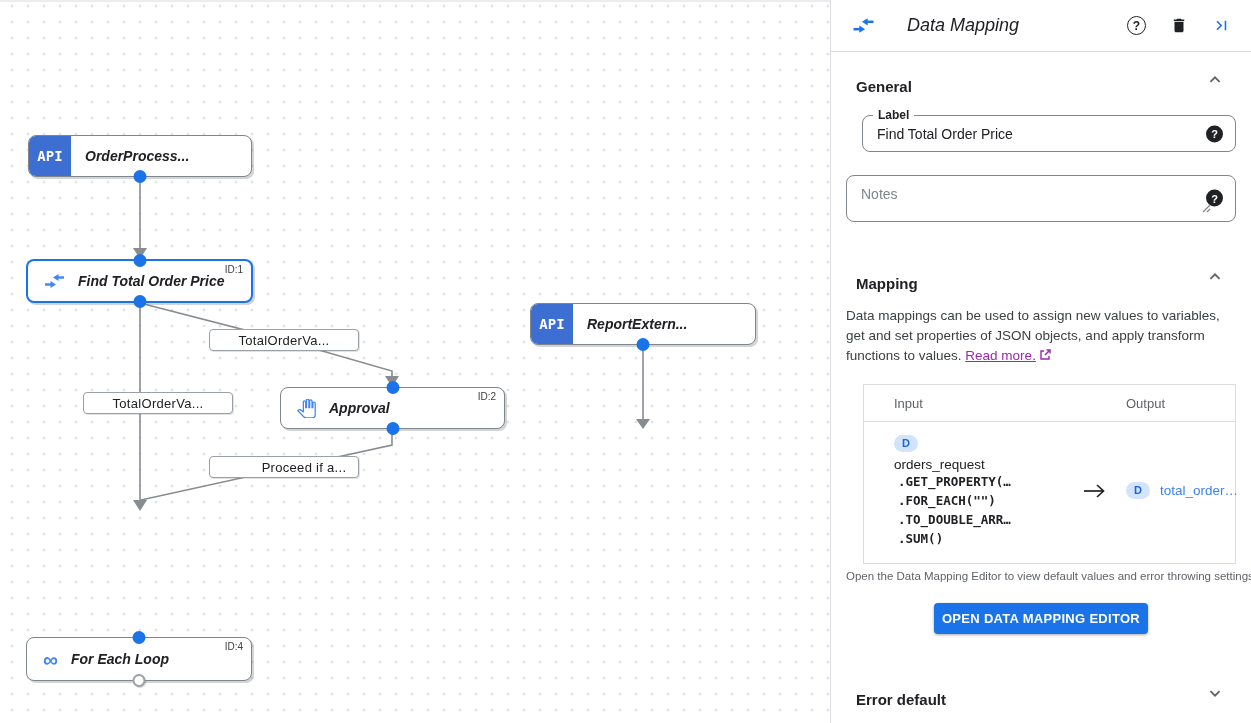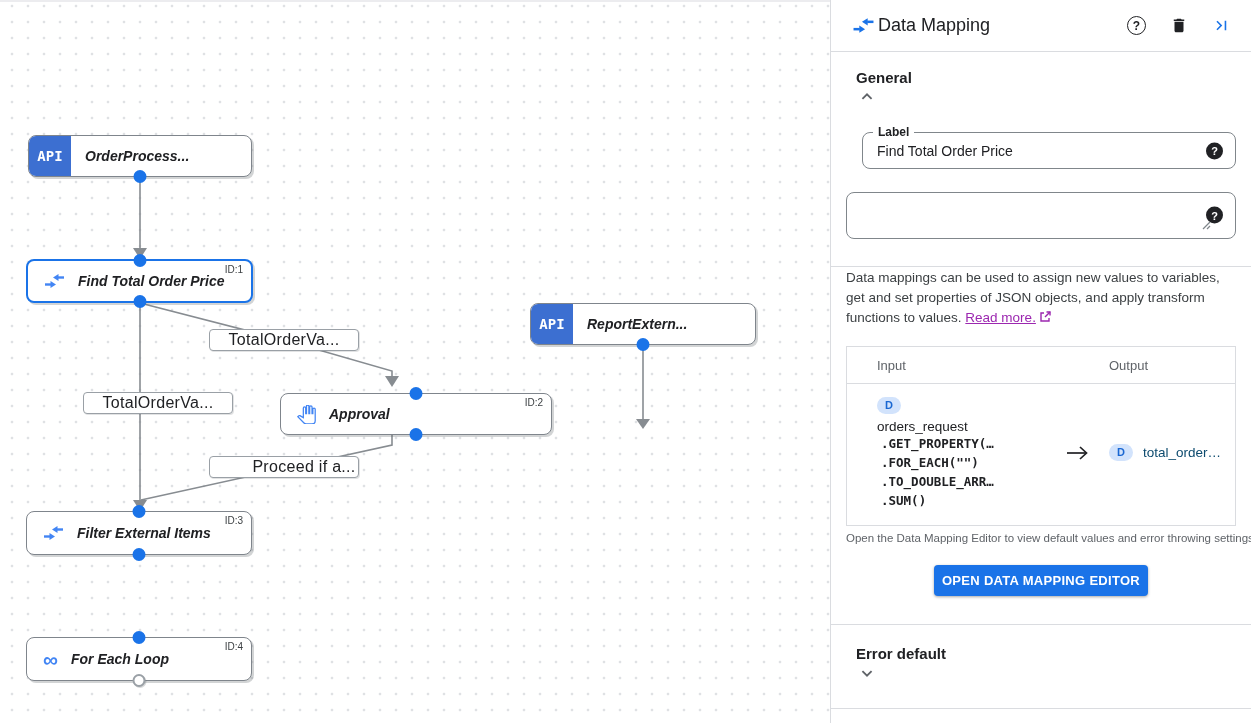--- a/index.html
+++ b/index.html
@@ -9,21 +9,21 @@
   
   .canvas {
     position:relative; width:830px; height:723px; flex:0 0 830px;
     background-image: radial-gradient(circle, #dfe1e4 1.5px, transparent 1.6px);
     background-size:16px 16px; background-position:4px 12px;
     border-top:2px solid #ececef;
   }
   svg.edges { position:absolute; left:0; top:0; z-index:1; }
   .edge-label {
     position:absolute; z-index:2; background:#fff; border:1px solid #9aa0a6; border-radius:4px;
-    font-size:16px; color:#202124; letter-spacing:.3px; display:flex; align-items:center; justify-content:center;
+    font-size:13px; color:#202124; letter-spacing:.3px; display:flex; align-items:center; justify-content:center;
     box-shadow:1px 1px 0 rgba(95,99,104,.18);
   }
   .node {
     position:absolute; z-index:2; background:#fff; border:1px solid #7f858c; border-radius:8px;
     box-shadow:2px 2px 0 rgba(95,99,104,.28); display:flex; align-items:center;
   }
   .node.selected { border:2px solid #1a73e8; }
   .node .nlabel { font-weight:bold; font-size:14px; color:#202124; white-space:nowrap;font-style:italic; }
   .api-badge {
     align-self:stretch; width:42px; flex:0 0 42px; background:#3c6fd1; color:#fff;
@@ -39,26 +39,26 @@
   .inf-glyph { color:#4285f4; font-size:21px; font-weight:bold; line-height:1; }
   .id-tag { position:absolute; top:3px; right:8px; font-size:10px; color:#3c4043; font-weight:normal; }
   .port { position:absolute; width:13px; height:13px; border-radius:50%; background:#1a73e8;
           left:50%; transform:translateX(-50%); z-index:4; }
   .port.top { top:-7px; } .port.bottom { bottom:-7px; }
   .port.hollow { background:#fff; border:2px solid #9aa0a6; box-shadow:1px 1px 0 rgba(95,99,104,.25); }
 
   
   .panel { width:421px; flex:0 0 421px; border-left:1px solid #dadce0; background:#fff; display:flex; flex-direction:column; }
   .panel-header { height:52px; flex:0 0 52px; display:flex; align-items:center; padding:0 20px 0 22px; border-bottom:1px solid #dadce0; }
-  .panel-title { font-size:18px; color:#202124; margin-left:4px; flex:1; }
+  .panel-title { font-size:18px; color:#202124; margin-left:33px; flex:1;font-style:italic; }
   .hdr-icon { margin-left:24px; display:flex; align-items:center; cursor:pointer; }
   .qmark-outline { width:19px; height:19px; border:1.7px solid #202124; border-radius:50%;
     display:flex; align-items:center; justify-content:center; font-size:12px; font-weight:bold; color:#202124; }
   .section { padding:0 15px; }
-  .section-head { display:flex; align-items:flex-start; justify-content:space-between; padding:17px 10px 13px 10px;flex-direction:column; }
+  .section-head { display:flex; align-items:flex-end; justify-content:space-between; padding:17px 10px 13px 10px; }
   .section-title { font-weight:bold; font-size:15px; color:#202124; }
   .divider { height:1px; background:#dadce0; }
 
   .mat-field { position:relative; border:1px solid #80868b; border-radius:8px; height:37px;
     margin:7px 0 0 16px; display:flex; align-items:center; padding:0 42px 0 14px; }
   .mat-field .float-label { position:absolute; top:-8px; left:10px; background:#fff; padding:0 5px;
     font-size:12px; font-weight:bold; color:#202124; }
   .mat-field input { border:none; outline:none; width:100%; font-size:14px; color:#202124; font-family:inherit; background:transparent; }
   .help-dot { position:absolute; right:12px; top:50%; transform:translateY(-50%); width:17px; height:17px;
     border-radius:50%; background:#202124; color:#fff; font-size:11px; font-weight:bold;
@@ -67,34 +67,34 @@
   .notes-field textarea { border:none; outline:none; resize:none; width:calc(100% - 48px); height:100%;
     padding:10px 0 0 14px; font-size:14px; font-family:inherit; color:#202124; background:transparent; }
   .notes-field textarea::placeholder { color:#80868b; }
   .notes-field .help-dot { top:22px; }
   .resize-grip { position:absolute; right:24px; bottom:4px; }
 
   .map-desc { font-size:13.5px; line-height:20px; color:#3c4043; margin:1px 8px 17px 0; }
   .read-more { color:#9c27b0; text-decoration:underline; cursor:pointer;margin-top:25px; }
   .ext-link-icon { display:inline-block; vertical-align:-1px; margin-left:3px; }
 
-  .map-table { border:1px solid #dadce0; }
+  .map-table { border:1px solid #dadce0;margin-left:17px; }
   .map-grid { display:grid; grid-template-columns:200px 62px 1fr; }
   .map-thead { border-bottom:1px solid #dadce0; height:37px; align-items:center; color:#5f6368; font-size:13px; }
   .map-thead .in-h { padding-left:30px; }
   .map-tbody { padding:11px 0 15px 0; }
   .cell-in { padding-left:30px; }
   .pill { display:inline-block; background:#d2e3fc; color:#1967d2; font-size:11px; font-weight:bold;
     border-radius:9px; padding:2px 8px; line-height:13px; }
   .var-name { font-size:13.5px; color:#202124; margin-top:5px; }
   .code-line { font-family:"DejaVu Sans Mono","Liberation Mono",monospace; font-weight:bold;
     font-size:12.5px; color:#202124; line-height:19px; padding-left:4px; white-space:nowrap; }
   .cell-arrow { display:flex; align-items:center; justify-content:center; }
   .cell-out { display:flex; align-items:center; gap:10px; align-self:center; }
-  .out-var { font-size:13.5px; color:#0c4a6e; }
+  .out-var { font-size:13.5px; color:#3b82f6; }
   .map-caption { font-size:11.5px; color:#5f6368; margin-top:6px; white-space:nowrap; }
   .btn-row { text-align:center; margin:21px 0 28px 0; }
   .primary-btn { background:#1a73e8; color:#fff; border:none; border-radius:4px; font-weight:bold;
     font-size:13px; font-family:inherit; letter-spacing:.3px; padding:8px 8px; cursor:pointer;
     box-shadow:0 1px 3px rgba(0,0,0,.35); }
   .err-head { padding:20px 10px 20px 10px; }
 </style>
 </head>
 <body>
 
@@ -142,47 +142,33 @@
       <div class="port top"></div>
       <div class="port bottom"></div>
     </div>
 
     <div class="node" style="left:530px; top:301px; width:226px; height:42px;">
       <div class="api-badge">API</div>
       <div class="nlabel">ReportExtern...</div>
       <div class="port bottom"></div>
     </div>
 
-    <div class="node" style="left:280px; top:385px; width:272px; height:42px;margin-top:6px;">
+    <div class="node" style="left:280px; top:385px; width:225px; height:42px;">
       <span class="id-tag">ID:2</span>
       <span class="node-icon">
         <svg width="19" height="19" viewBox="0 0 24 24">
           <path fill="#ffffff" stroke="#4285f4" stroke-width="1.6" d="M23 5.5V20c0 2.2-1.8 4-4 4h-7.3c-1.08 0-2.1-.43-2.85-1.19L1 14.83s1.26-1.23 1.3-1.25c.22-.19.49-.29.79-.29.22 0 .42.06.6.16.04.01 4.31 2.46 4.31 2.46V4c0-.83.67-1.5 1.5-1.5S11 3.17 11 4v7h1V1.5c0-.83.67-1.5 1.5-1.5S15 .67 15 1.5V11h1V2.5c0-.83.67-1.5 1.5-1.5s1.5.67 1.5 1.5V11h1V5.5c0-.83.67-1.5 1.5-1.5s1.5.67 1.5 1.5z"></path>
         </svg>
       </span>
       <div class="nlabel">Approval</div>
       <div class="port top"></div>
       <div class="port bottom"></div>
     </div>
 
 
-    <div class="node" style="left:26px; top:509px; width:226px; height:44px;">
-      <span class="id-tag">ID:3</span>
-      <span class="node-icon">
-        <svg width="21" height="16" viewBox="0 0 20 16">
-          <line x1="0.5" y1="11.5" x2="6.5" y2="11.5" stroke="#4285f4" stroke-width="2.4"></line>
-          <polygon points="6,8 11.5,11.5 6,15" fill="#4285f4"></polygon>
-          <line x1="19.5" y1="4.5" x2="13.5" y2="4.5" stroke="#4285f4" stroke-width="2.4"></line>
-          <polygon points="14,1 8.5,4.5 14,8" fill="#4285f4"></polygon>
-        </svg>
-      </span>
-      <div class="nlabel">Filter External Items</div>
-      <div class="port top"></div>
-      <div class="port bottom"></div>
-    </div>
 
     <div class="node" style="left:26px; top:635px; width:226px; height:44px;">
       <span class="id-tag">ID:4</span>
       <span class="node-icon">
         <span class="inf-glyph">∞</span>
       </span>
       <div class="nlabel">For Each Loop</div>
       <div class="port top"></div>
       <div class="port bottom hollow"></div>
     </div>
@@ -225,33 +211,42 @@
         </span>
       </div>
 
       <div class="mat-field">
         <span class="float-label">Label</span>
         <input type="text" value="Find Total Order Price" style="">
         <span class="help-dot">?</span>
       </div>
 
       <div class="notes-field">
+        <textarea placeholder="Notes" style=""></textarea>
         <span class="help-dot">?</span>
         <span class="resize-grip">
           <svg width="10" height="10" viewBox="0 0 10 10" stroke="#80868b" stroke-width="1.2">
             <line x1="2" y1="9" x2="9" y2="2"></line>
               <line x1="6" y1="9" x2="9" y2="6"></line>
           </svg>
         </span>
       </div>
     </div>
 
     <div class="divider"></div>
 
     <div class="section">
+      <div class="section-head">
+        <span class="section-title">Mapping</span>
+        <span>
+          <svg width="22" height="22" viewBox="0 0 24 24" fill="none" stroke="#5f6368" stroke-width="2">
+            <polyline points="7,14 12,9 17,14"></polyline>
+          </svg>
+        </span>
+      </div>
 
       <div class="map-desc">
         <span>Data mappings can be used to assign new values to variables, get and set properties of JSON objects, and apply transform functions to values.</span>
         <span class="read-more">Read more.</span><span class="ext-link-icon">
           <svg width="12" height="12" viewBox="0 0 12 12" fill="none" stroke="#9c27b0" stroke-width="1.4">
             <path d="M5,2 H2 V10 H10 V7"></path>
               <path d="M6,6 L11,1"></path>
               <path d="M7.5,1 H11 V4.5"></path>
           </svg>
         </span>

